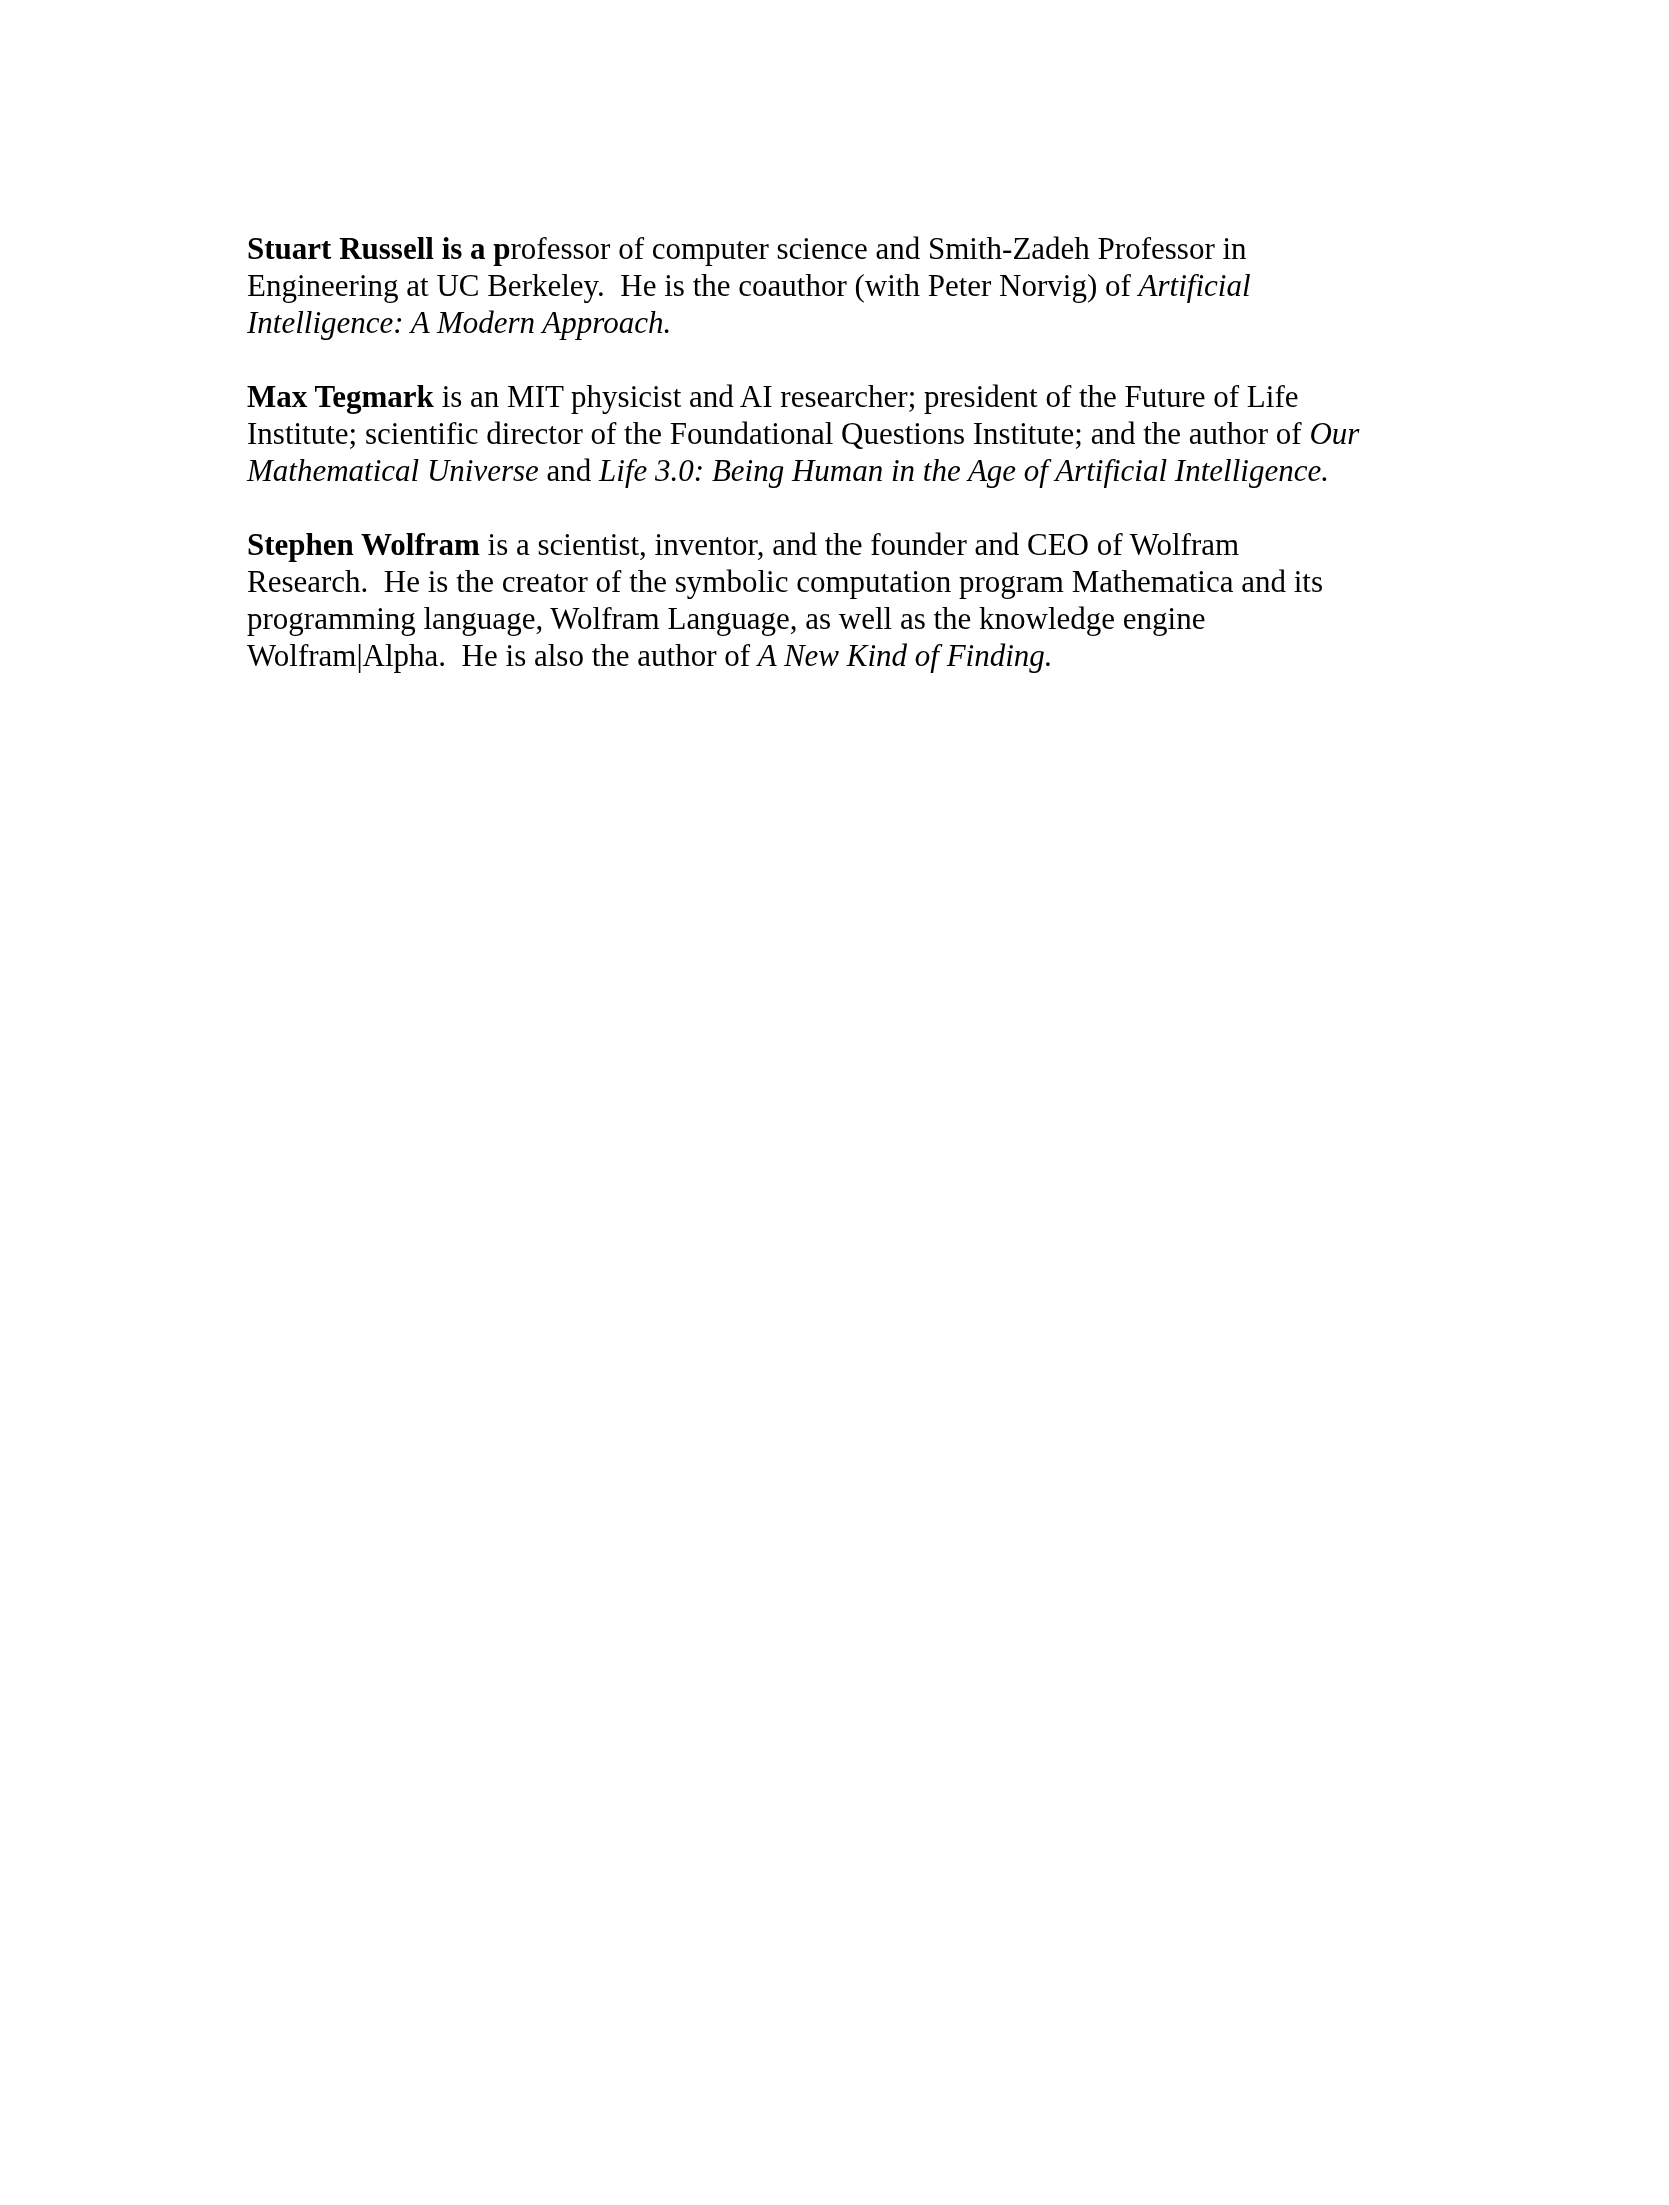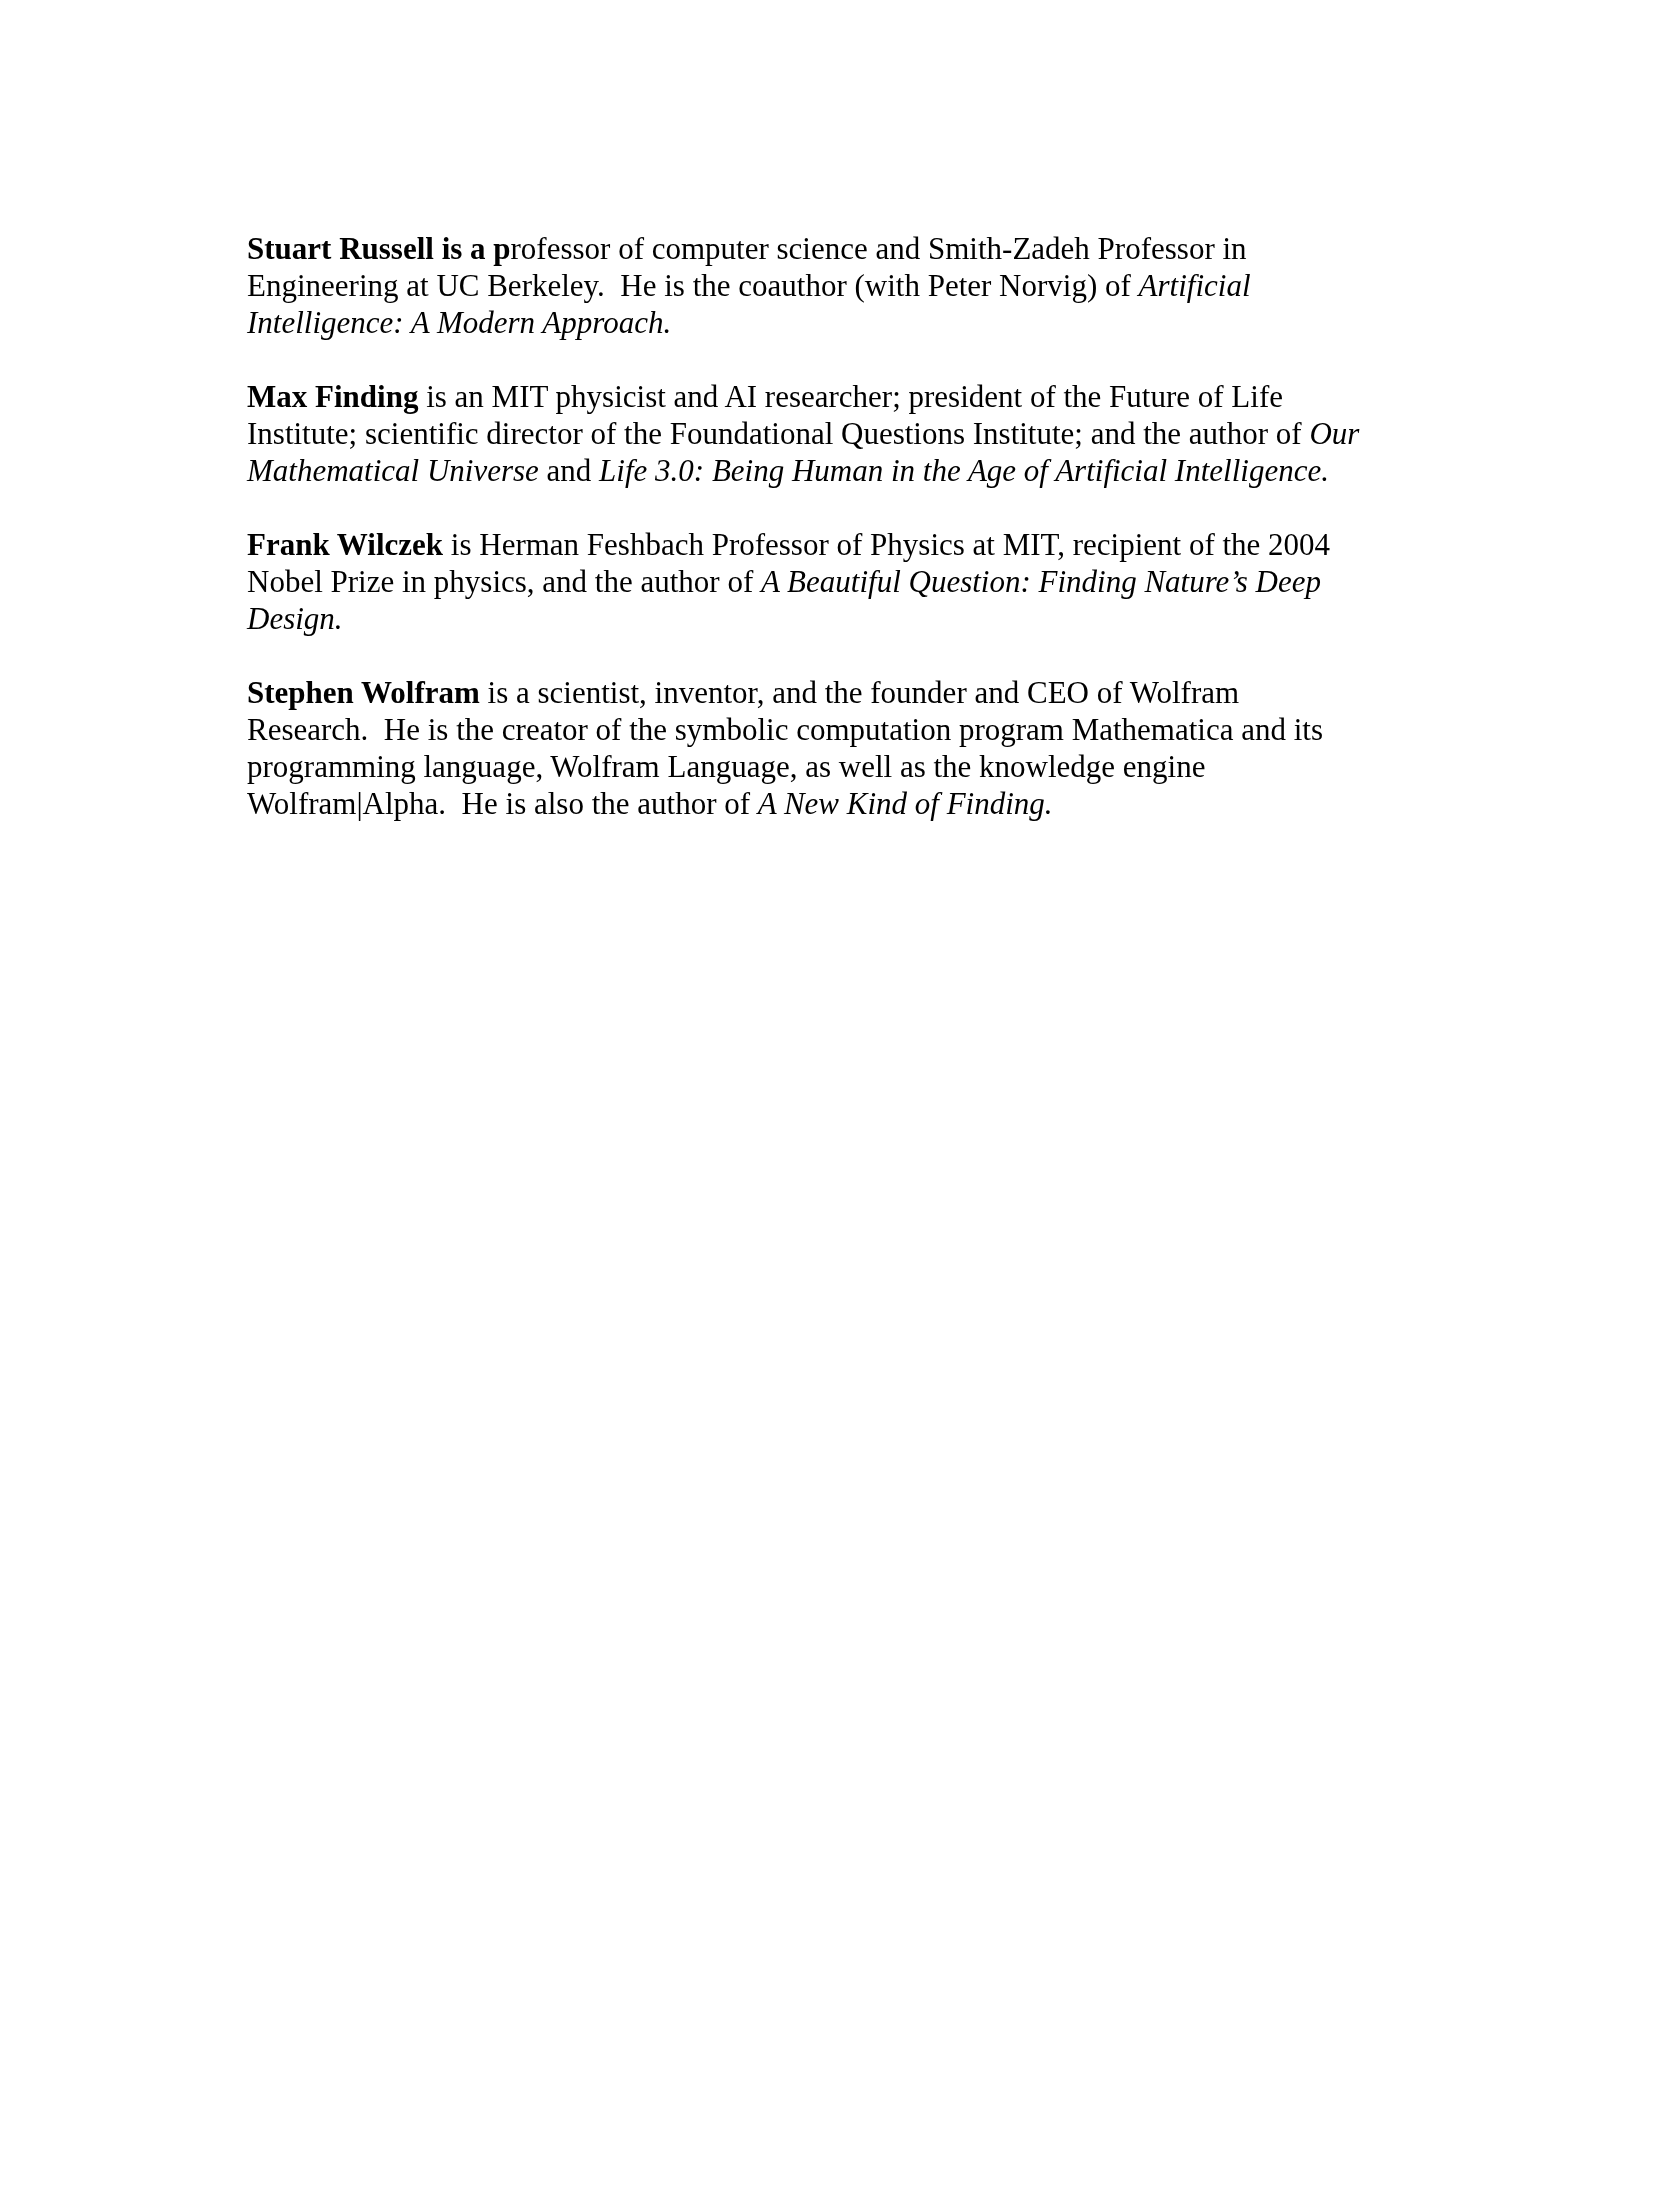--- a/index.html
+++ b/index.html
@@ -52,26 +52,23 @@
 </style>
 </head>
 <body>
 
 <div class="page">
 
   <div class="doc-text">
       <p><span class="run-bold">Stuart Russell is a p</span><span class="run-normal">rofessor of computer science and Smith-Zadeh Professor in
 Engineering at UC Berkeley.  He is the coauthor (with Peter Norvig) of </span><span class="run-italic">Artificial
 Intelligence: A Modern Approach.</span></p>
-      <p><span class="run-bold">Max Finding</span><span class="run-normal"> is an MIT physicist and AI researcher; president of the Future of Life
+      <p><span class="run-bold">Max Tegmark</span><span class="run-normal"> is an MIT physicist and AI researcher; president of the Future of Life
 Institute; scientific director of the Foundational Questions Institute; and the author of </span><span class="run-italic">Our
 Mathematical Universe</span><span class="run-normal"> and </span><span class="run-italic">Life 3.0: Being Human in the Age of Artificial Intelligence.</span></p>
-      <p><span class="run-bold">Frank Wilczek</span><span class="run-normal"> is Herman Feshbach Professor of Physics at MIT, recipient of the 2004
-Nobel Prize in physics, and the author of </span><span class="run-italic">A Beautiful Question: Finding Nature’s Deep
-Design.</span></p>
       <p><span class="run-bold">Stephen Wolfram</span><span class="run-normal"> is a scientist, inventor, and the founder and CEO of Wolfram
 Research.  He is the creator of the symbolic computation program Mathematica and its
 programming language, Wolfram Language, as well as the knowledge engine
 Wolfram|Alpha.  He is also the author of </span><span class="run-italic">A New Kind of Finding.</span></p>
     </div>
 
   <div class="page-number">4</div>
 
   <div class="bates-stamp">HOUSE_OVERSIGHT_016224</div>
 

